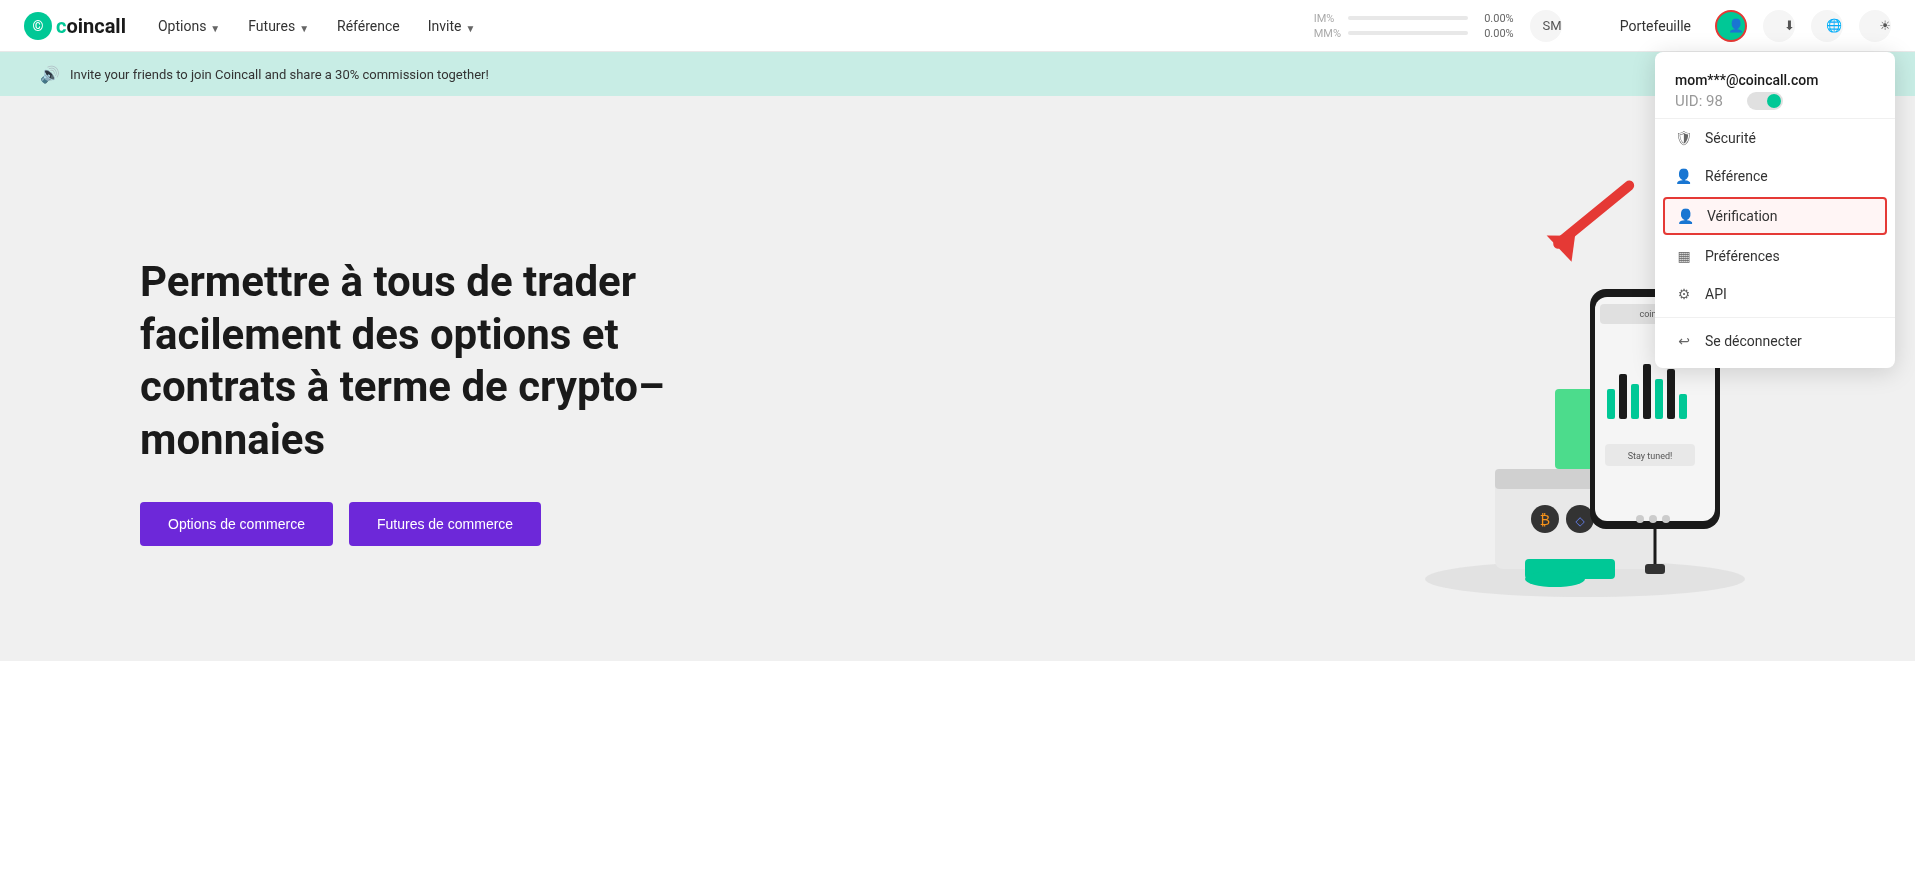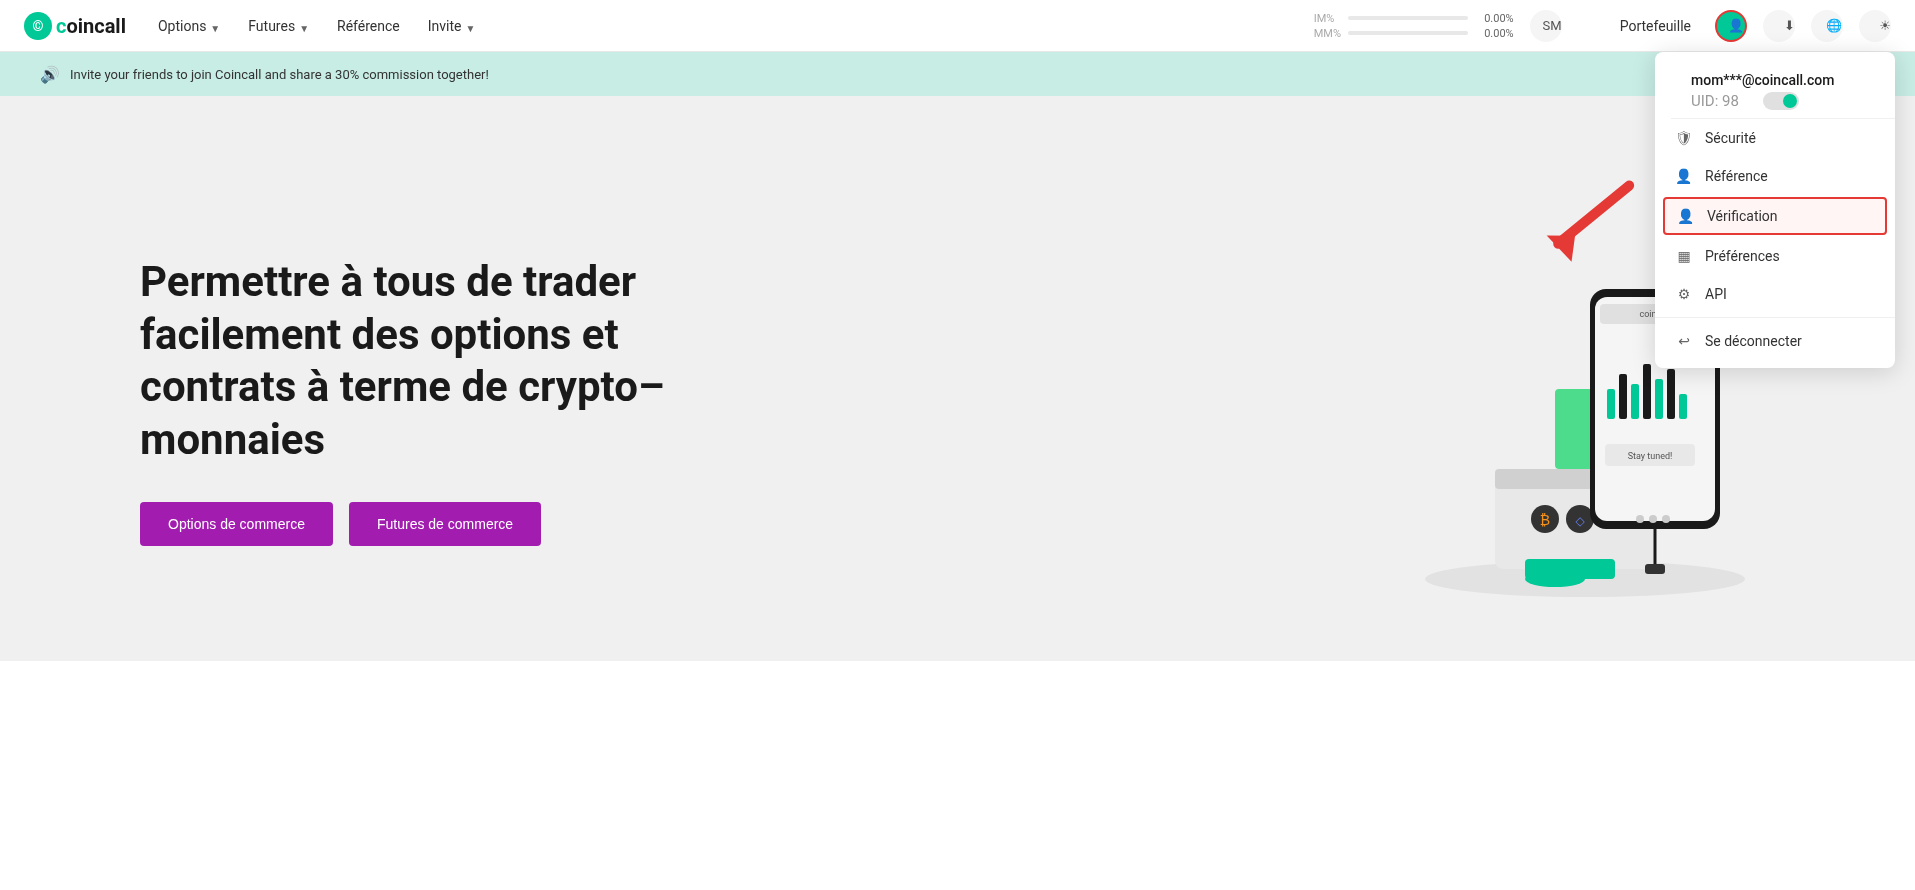--- a/index.html
+++ b/index.html
@@ -53,37 +53,37 @@
     .hero {
       background: #f0f0f0; min-height: 520px;
       display: flex; align-items: center; padding: 60px 140px;
       position: relative;
       margin-top: 45px;
     }
     .hero-content { flex: 1; max-width: 580px; }
     .hero-title { font-size: 42px; font-weight: 700; color: #1a1a1a; line-height: 1.25; margin-bottom: 36px; }
     .hero-btns { display: flex; gap: 16px; }
     .btn-primary {
-      background: #a21caf; color: #fff; border: none;
+      background: #6d28d9; color: #fff; border: none;
       padding: 14px 28px; border-radius: 4px; font-size: 14px;
       font-weight: 500; cursor: pointer;
     }
 
     .hero-image { position: absolute; right: 140px; top: 50%; transform: translateY(-50%); }
 
     
     .dropdown-overlay {
       position: fixed; top: 52px; right: 20px; z-index: 999;
     }
     .dropdown-menu {
       background: #fff; border-radius: 8px;
       box-shadow: 0 4px 24px rgba(0,0,0,0.15);
       min-width: 240px; padding: 8px 0;
     }
-    .dropdown-header { padding: 12px 20px 8px; border-bottom: 1px solid #f0f0f0; margin-left: 16px; }
+    .dropdown-header { padding: 12px 20px 8px; border-bottom: 1px solid #f0f0f0; }
     .dropdown-email { font-size: 14px; color: #1a1a1a; font-weight: 500; margin-bottom: 4px; }
     .dropdown-uid { font-size: 15px; color: #999; display: flex; align-items: center; gap: 24px; }
     .uid-toggle {
       display: inline-flex; align-items: center;
       background: #e0e0e0; border-radius: 10px; padding: 1px 3px;
       width: 36px; height: 18px; cursor: pointer; position: relative;
     }
     .uid-toggle-knob {
       width: 14px; height: 14px; border-radius: 50%; background: #00c896;
       position: absolute; right: 2px;

